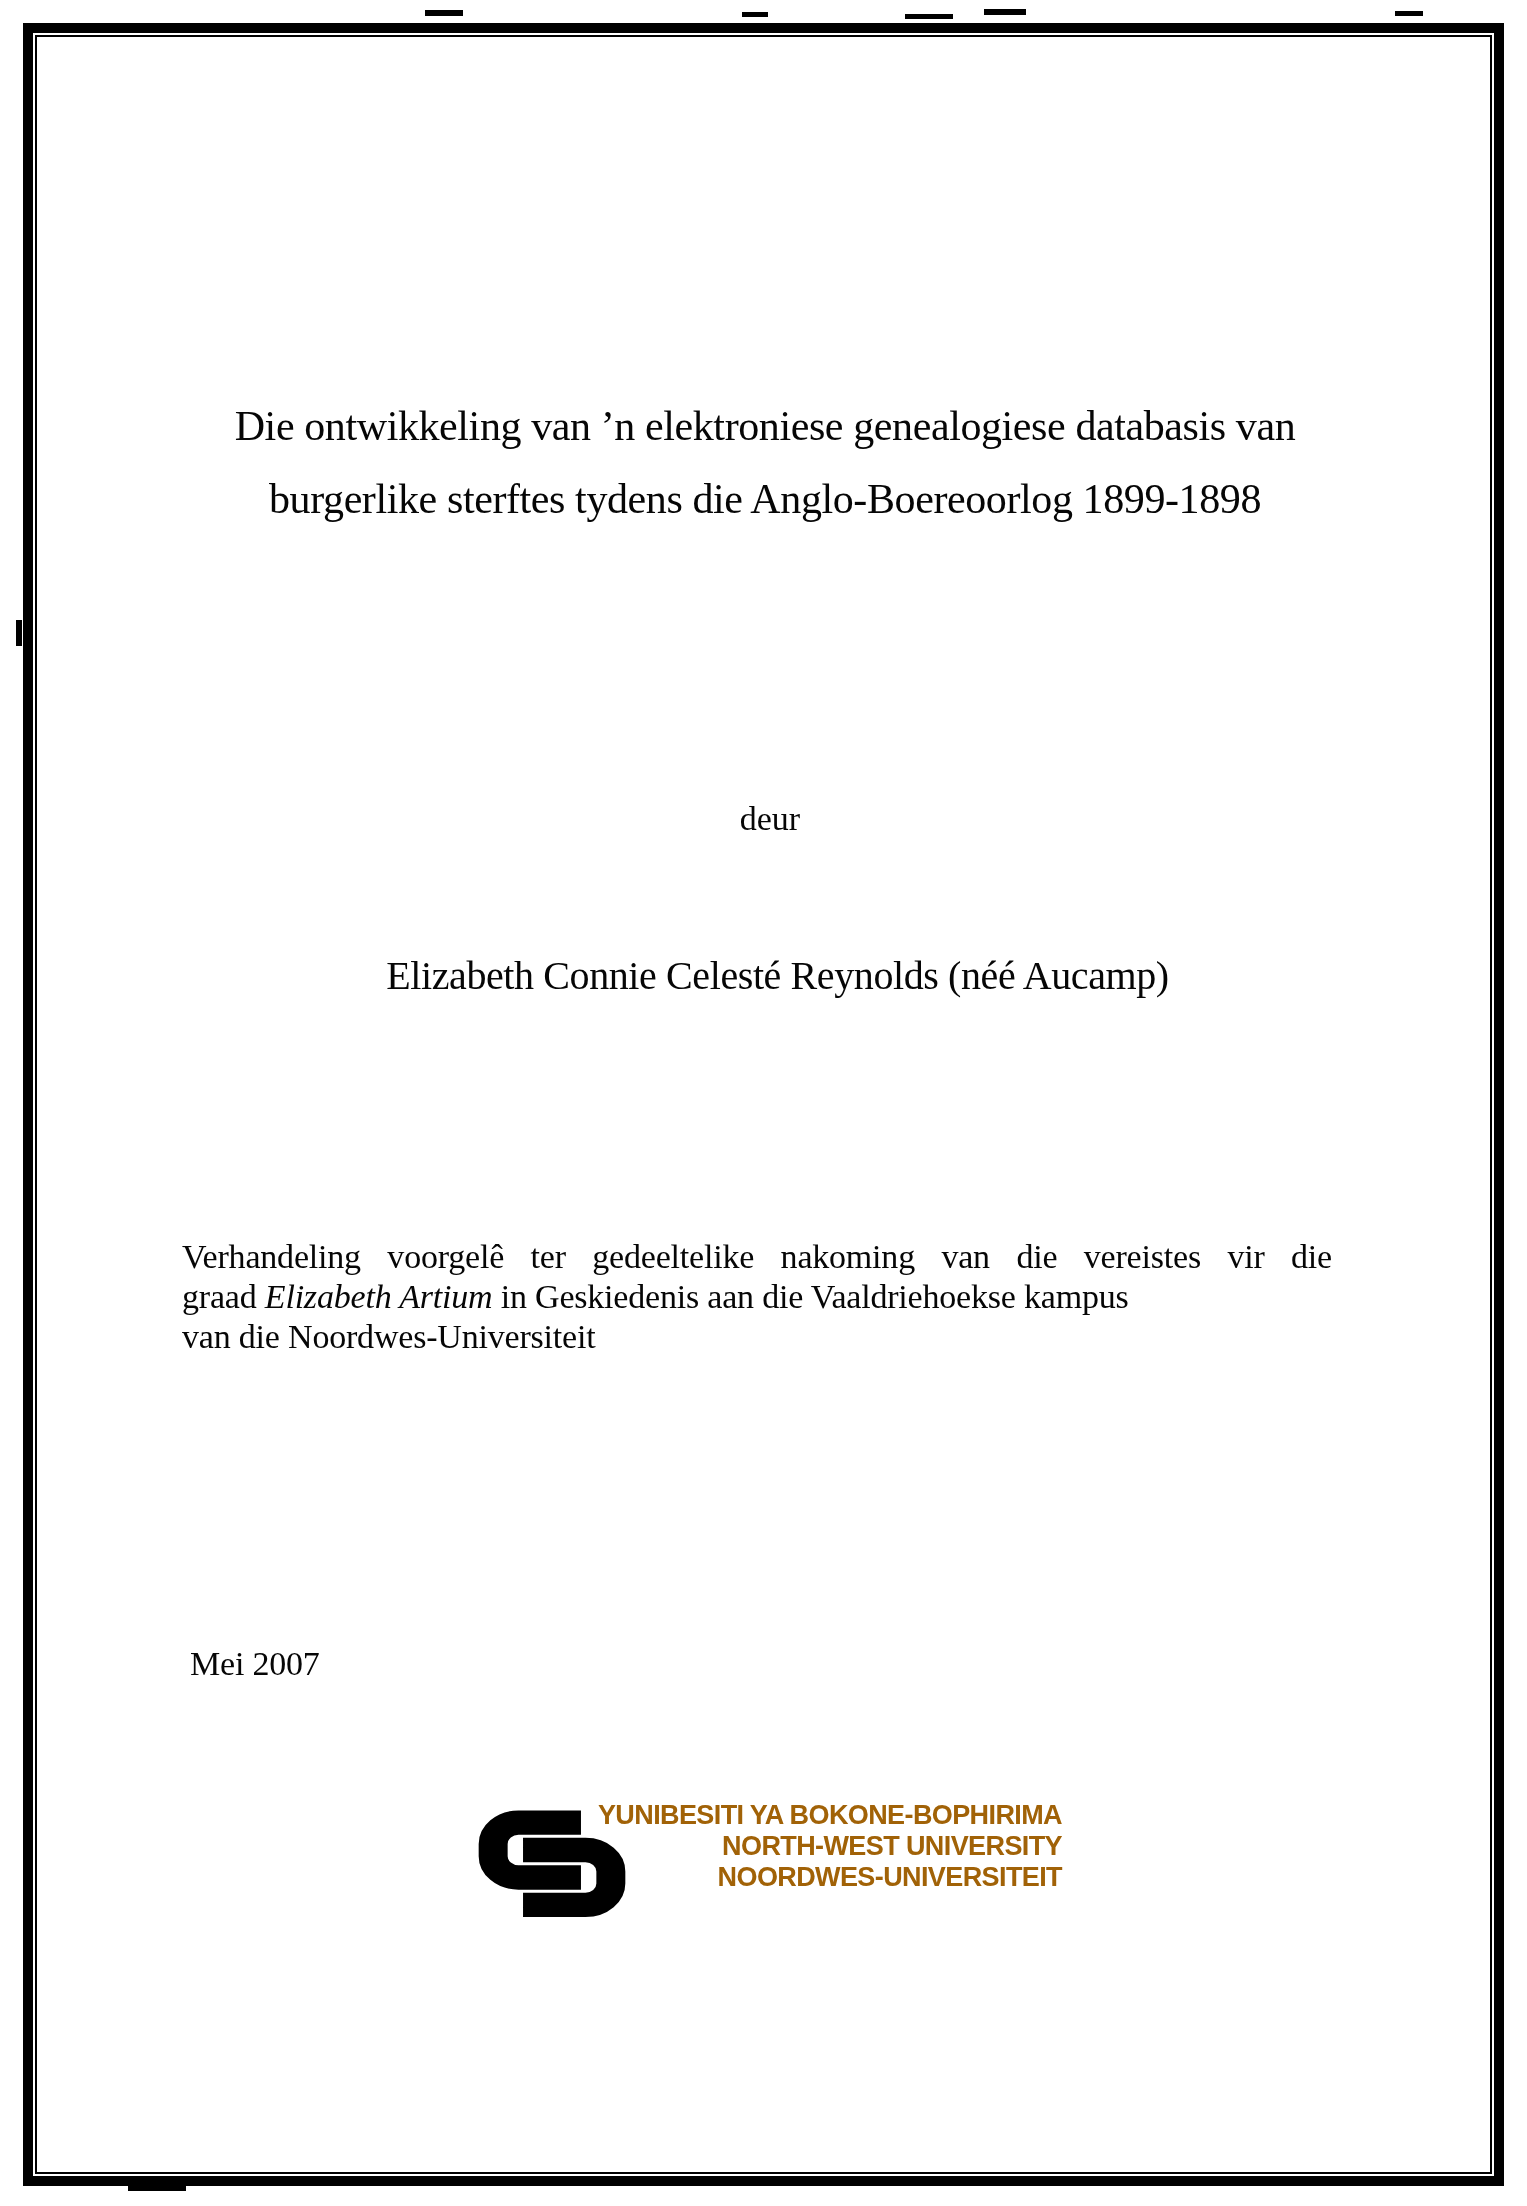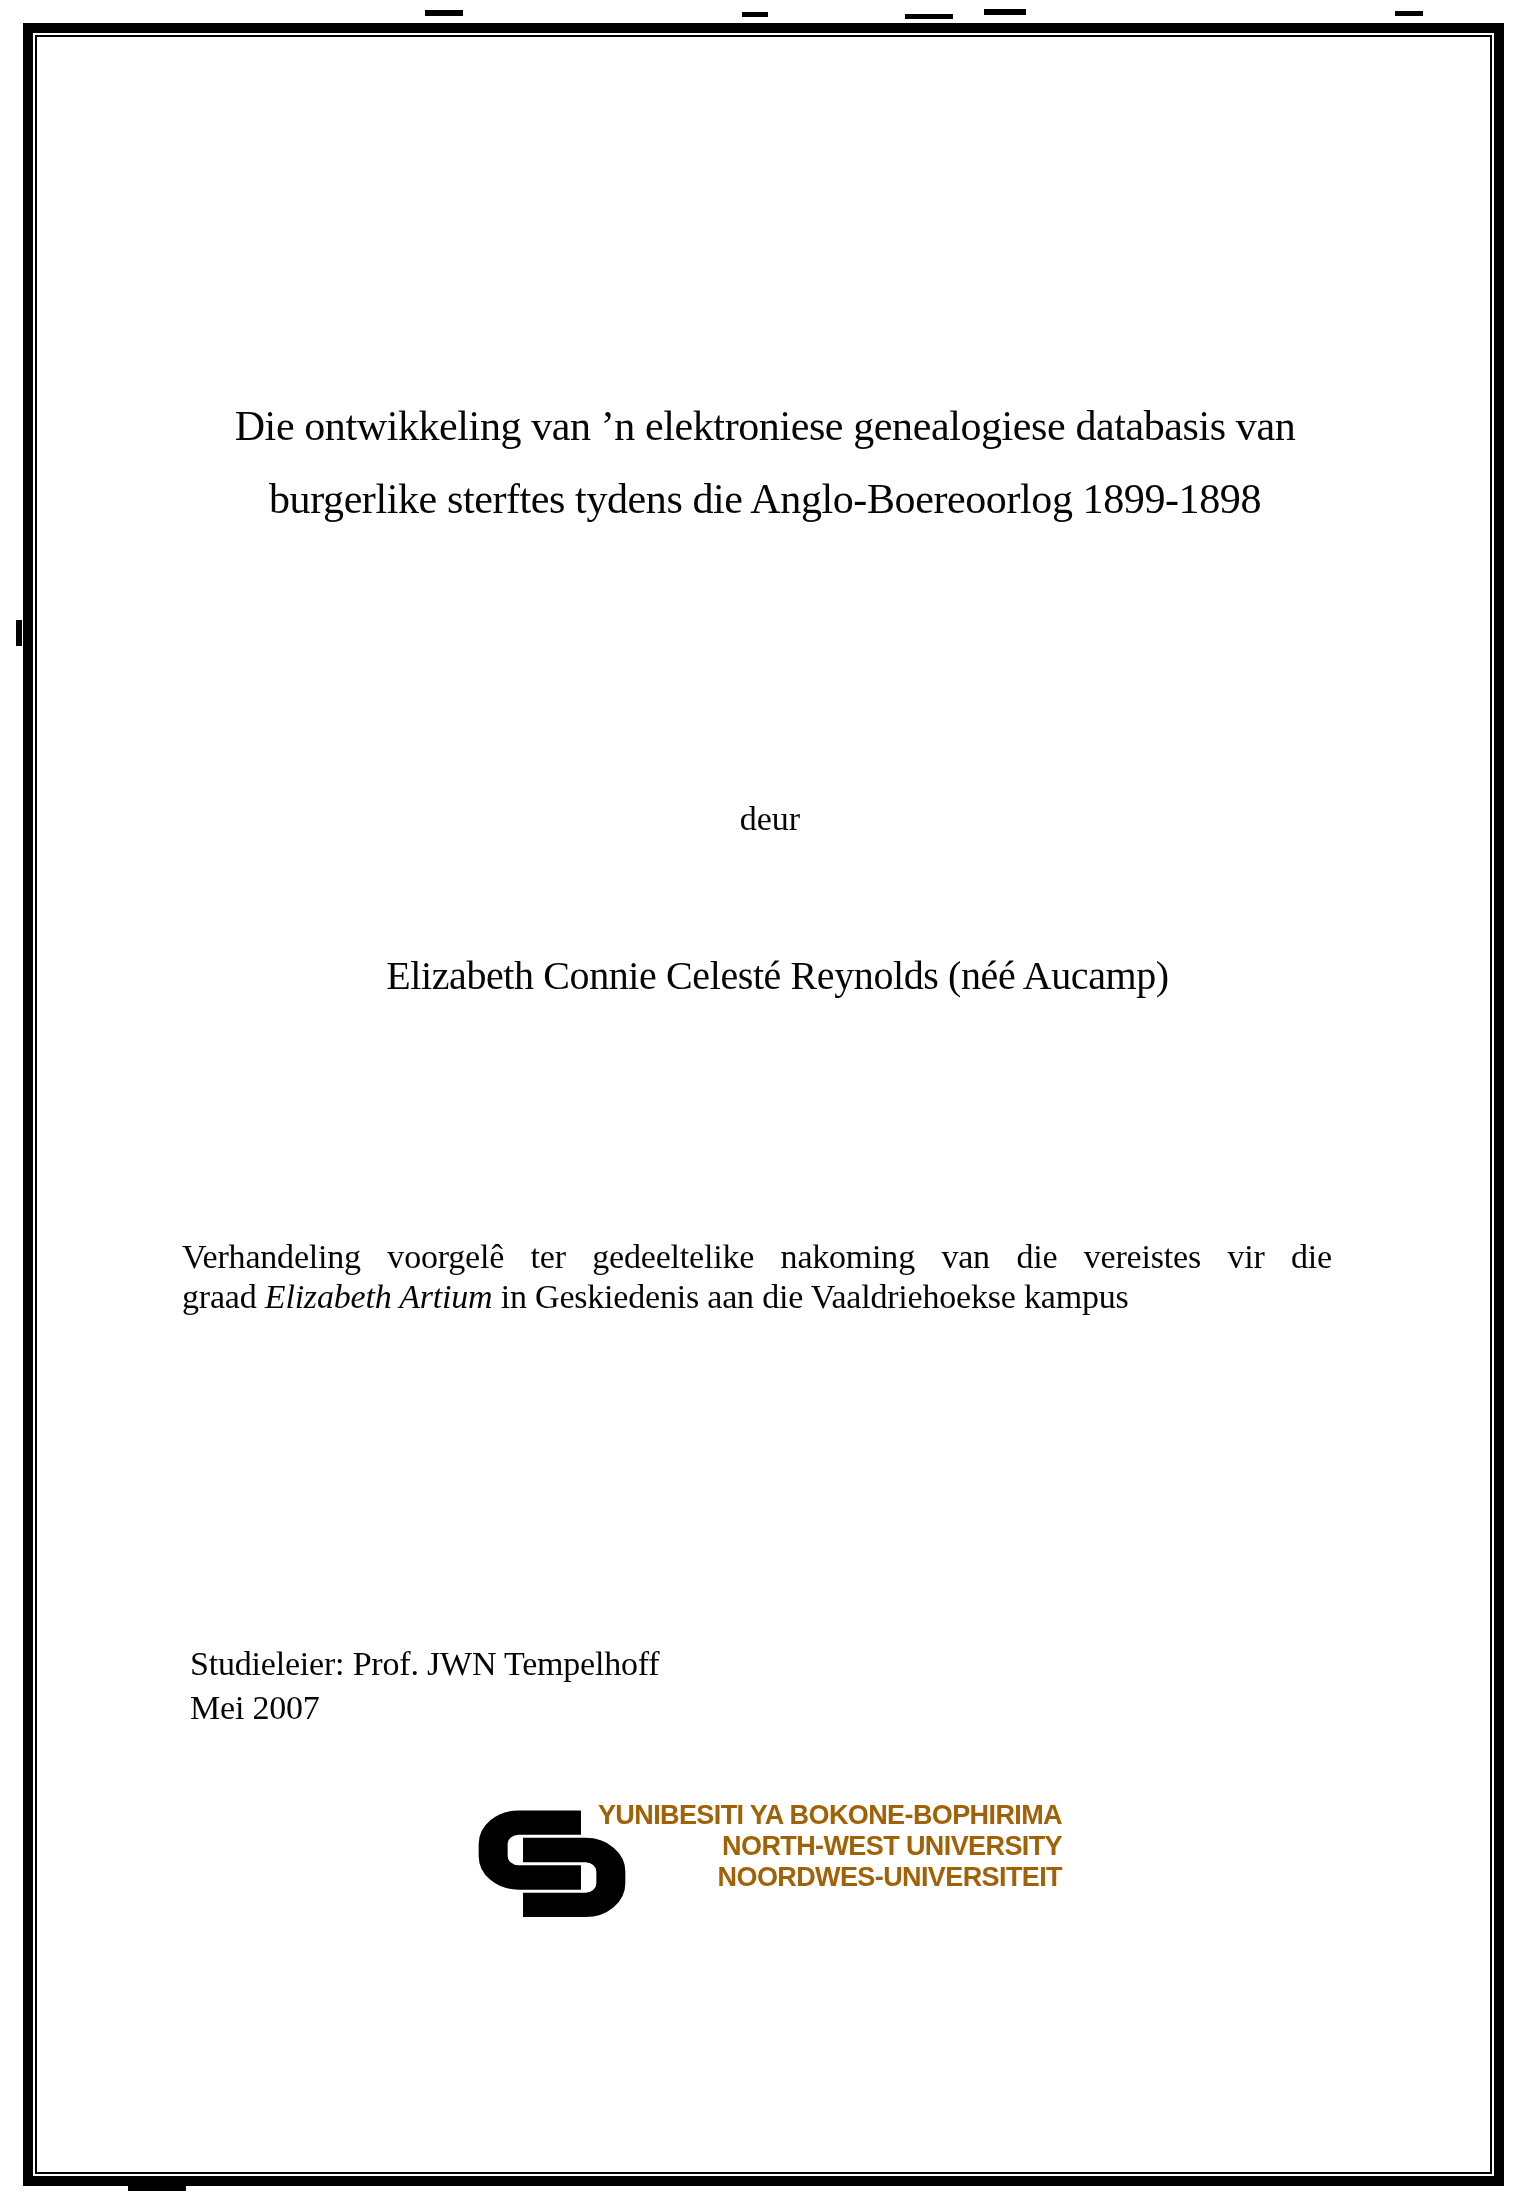--- a/index.html
+++ b/index.html
@@ -141,24 +141,24 @@
     <div>Die ontwikkeling van ’n elektroniese genealogiese databasis van</div>
     <div>burgerlike sterftes tydens die Anglo-Boereoorlog 1899-1898</div>
   </div>
 
   <div class="deur-line">deur</div>
   <div class="author-line">Elizabeth Connie Celesté Reynolds (néé Aucamp)</div>
 
   <div class="statement">
     <div class="justified">Verhandeling voorgelê ter gedeeltelike nakoming van die vereistes vir die</div>
     <div><span>graad </span><span class="italic">Elizabeth Artium</span><span> in Geskiedenis aan die Vaaldriehoekse kampus</span></div>
+    <div>van die Noordwes-Universiteit</div>
   </div>
 
   <div class="supervisor-block">
-    <div>Studieleier: Prof. JWN Tempelhoff</div>
     <div>Mei 2007</div>
   </div>
 
   <div>
     <svg class="logo-mark" viewBox="0 0 190 168" preserveAspectRatio="none" xmlns="http://www.w3.org/2000/svg">
       <path d="M 127 31 H 58 A 28 28 0 0 0 30 59 V 75 A 28 28 0 0 0 58 103 H 127" fill="none" stroke="#000" stroke-width="32" stroke-linecap="butt"></path>
       <path d="M 63 67 H 132 A 28 28 0 0 1 160 95 V 111 A 28 28 0 0 1 132 139 H 63" fill="none" stroke="#000" stroke-width="32" stroke-linecap="butt"></path>
     </svg>
     <div class="logo-text">
       <div>YUNIBESITI YA BOKONE-BOPHIRIMA</div>

